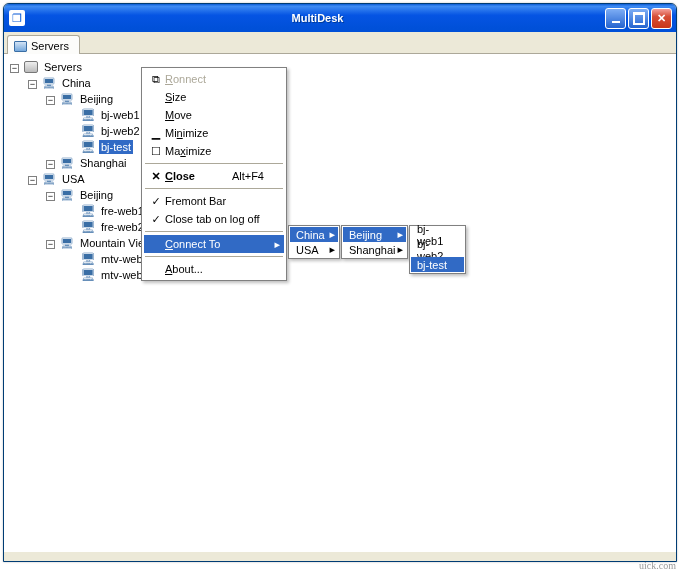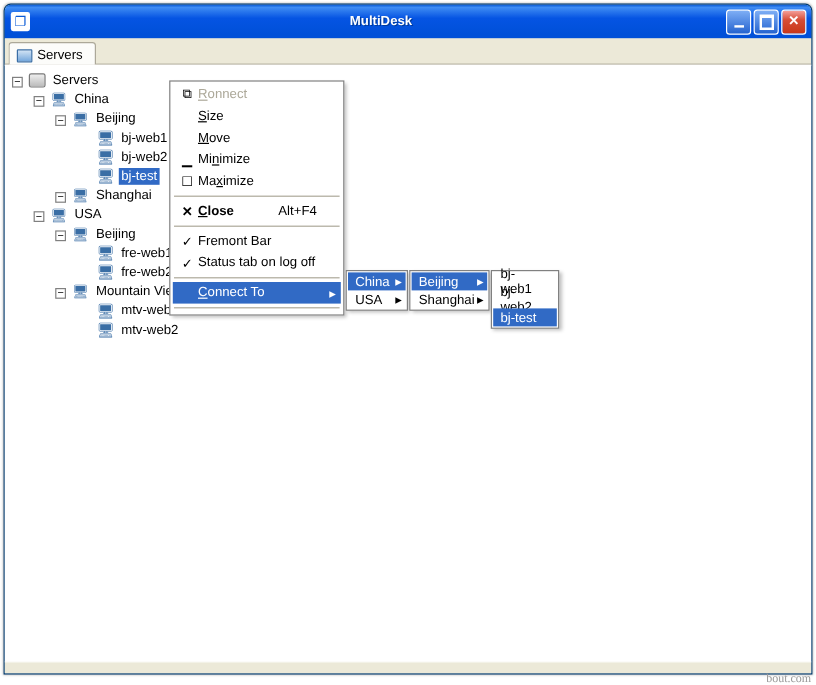--- a/index.html
+++ b/index.html
@@ -257,29 +257,33 @@
           <span class="txt"><b><u>C</u>lose</b></span>
           <span class="hot">Alt+F4</span>
         </div>
       <div class="msep"></div>
       <div class="mi">
           <span class="glyph">✓</span>
           <span class="txt">Fremont Bar</span>
         </div>
       <div class="mi">
           <span class="glyph">✓</span>
-          <span class="txt">Status tab on log off</span>
+          <span class="txt">Close tab on log off</span>
         </div>
       <div class="msep"></div>
       <div class="mi sel">
           <span class="glyph"></span>
           <span class="txt"><u>C</u>onnect To</span>
           <span class="arrow">▸</span>
         </div>
       <div class="msep"></div>
+      <div class="mi">
+          <span class="glyph"></span>
+          <span class="txt"><u>A</u>bout...</span>
+        </div>
     </div>
 
     <div class="menu m2">
       <div class="mi sel">
           <span class="txt">China</span>
           <span class="arrow">▸</span>
         </div>
       <div class="mi">
           <span class="txt">USA</span>
           <span class="arrow">▸</span>
@@ -306,13 +310,13 @@
         </div>
       <div class="mi sel">
           <span class="txt">bj-test</span>
         </div>
     </div>
 
   </div>
   <div class="bottombar"></div>
 </div>
 
-<div class="watermark">bout.com</div>
+<div class="watermark">uick.com</div>
 
 </body></html>

